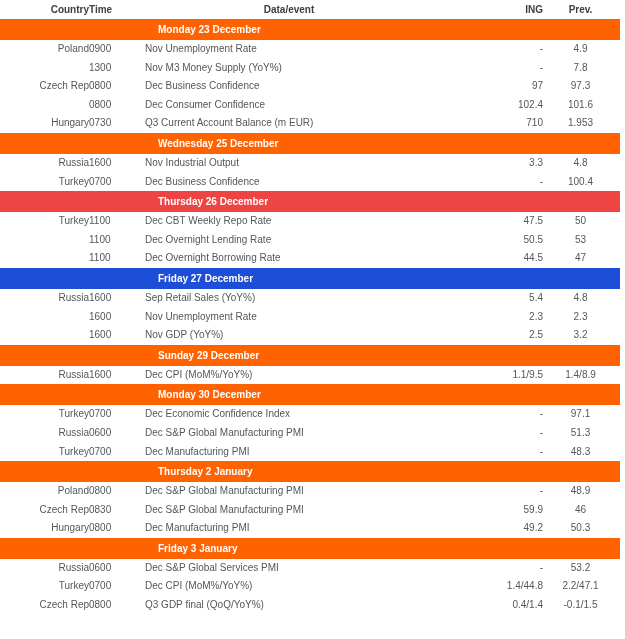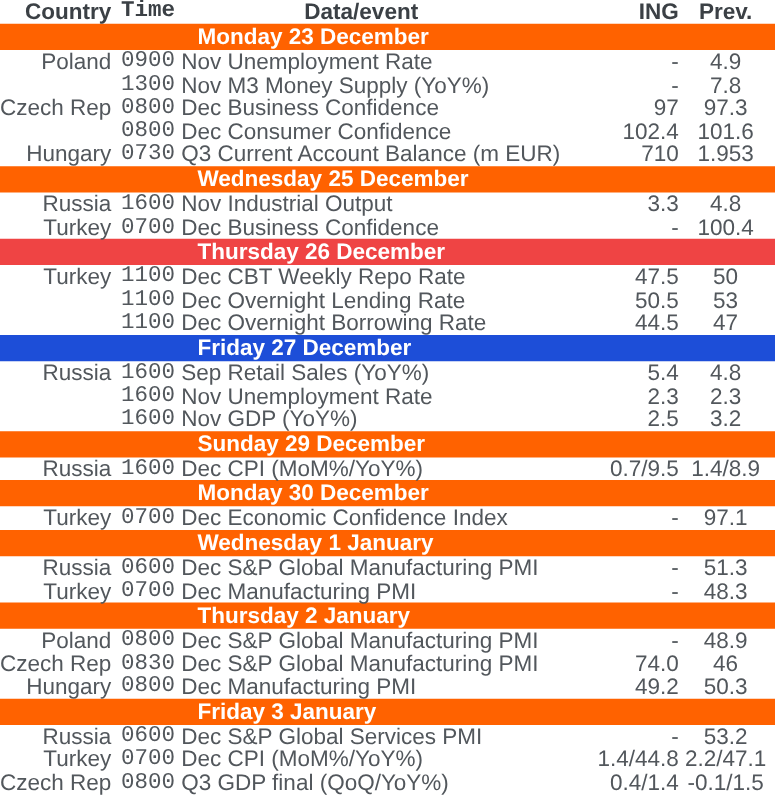--- a/index.html
+++ b/index.html
@@ -11,21 +11,21 @@
     width: 625px;
     height: 639px;
     overflow: hidden;
     font-family: "Liberation Sans", sans-serif;
   }
   table.calendar {
     width: 620px;
     table-layout: fixed;
     border-collapse: collapse;
     border-spacing: 0;
-    font-size: 18px;
+    font-size: 10px;
     color: #52575c;
     padding-left: 27px;
   }
   col.w-country { width: 89px; }
   col.w-time    { width: 51px; }
   col.w-event   { width: 285px; }
   col.w-ing     { width: 118px; }
   col.w-prev    { width: 77px; }
 
   th, td {
@@ -43,21 +43,21 @@
     color: #3b4045;
     line-height: 19px;
   }
   tr.data-row {
     height: 18.6px;
   }
   tr.data-row td {
     line-height: 18.6px;
   }
   .c-country { text-align: right; }
-  .c-time    { text-align: right; font-family: Liberation Mono, monospace; }
+  .c-time    { text-align: left; }
   .c-event   { text-align: left; padding-left: 5px; }
   th.c-event { padding-left: 13px; text-align: center; }
   .c-ing     { text-align: right; }
   .c-prev    { text-align: center; padding-right: 2px; margin-top: 12px; }
 
   tr.banner-row {
     height: 21px;
   }
   tr.banner-row td {
     background: #FF6200;
@@ -211,39 +211,36 @@
   </tr>
 
   <tr class="banner-row">
     <td colspan="5" style="background: rgb(255, 98, 0); color: rgb(255, 255, 255);">Sunday 29 December</td>
   </tr>
 
   <tr class="data-row">
     <td class="c-country">Russia</td>
     <td class="c-time">1600</td>
     <td class="c-event">Dec CPI (MoM%/YoY%)</td>
-    <td class="c-ing">0.7/9.5</td>
+    <td class="c-ing">1.1/9.5</td>
     <td class="c-prev">1.4/8.9</td>
   </tr>
 
   <tr class="banner-row">
     <td colspan="5" style="background: rgb(255, 98, 0); color: rgb(255, 255, 255);">Monday 30 December</td>
   </tr>
 
   <tr class="data-row">
     <td class="c-country">Turkey</td>
     <td class="c-time">0700</td>
     <td class="c-event">Dec Economic Confidence Index</td>
     <td class="c-ing">-</td>
     <td class="c-prev">97.1</td>
   </tr>
 
-  <tr class="banner-row">
-    <td colspan="5" style="background: rgb(255, 98, 0); color: rgb(255, 255, 255);">Wednesday 1 January</td>
-  </tr>
 
   <tr class="data-row">
     <td class="c-country">Russia</td>
     <td class="c-time">0600</td>
     <td class="c-event">Dec S&amp;P Global Manufacturing PMI</td>
     <td class="c-ing">-</td>
     <td class="c-prev">51.3</td>
   </tr>
 
   <tr class="data-row">
@@ -263,21 +260,21 @@
     <td class="c-time">0800</td>
     <td class="c-event">Dec S&amp;P Global Manufacturing PMI</td>
     <td class="c-ing">-</td>
     <td class="c-prev">48.9</td>
   </tr>
 
   <tr class="data-row">
     <td class="c-country">Czech Rep</td>
     <td class="c-time">0830</td>
     <td class="c-event">Dec S&amp;P Global Manufacturing PMI</td>
-    <td class="c-ing">74.0</td>
+    <td class="c-ing">59.9</td>
     <td class="c-prev">46</td>
   </tr>
 
   <tr class="data-row">
     <td class="c-country">Hungary</td>
     <td class="c-time">0800</td>
     <td class="c-event">Dec Manufacturing PMI</td>
     <td class="c-ing">49.2</td>
     <td class="c-prev">50.3</td>
   </tr>

